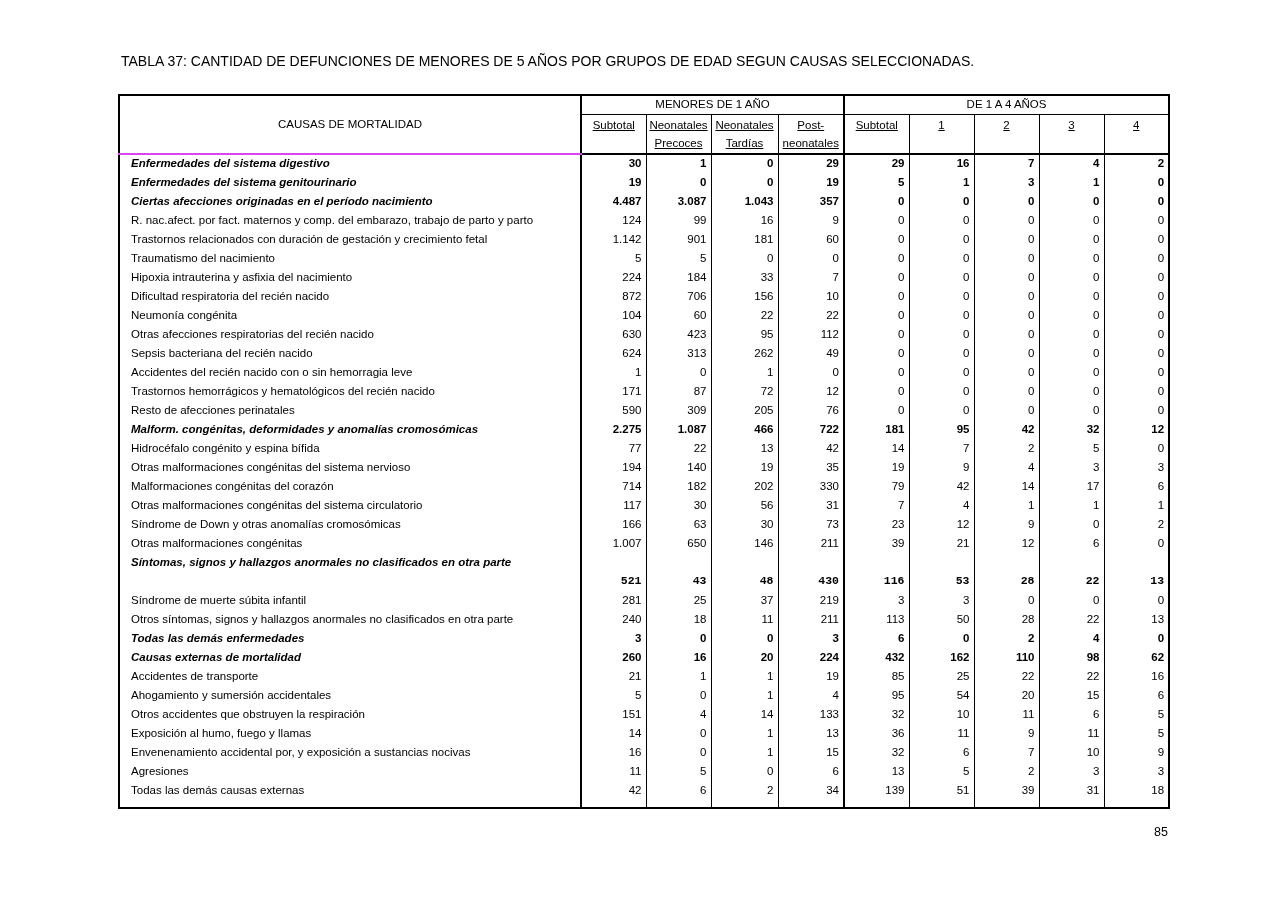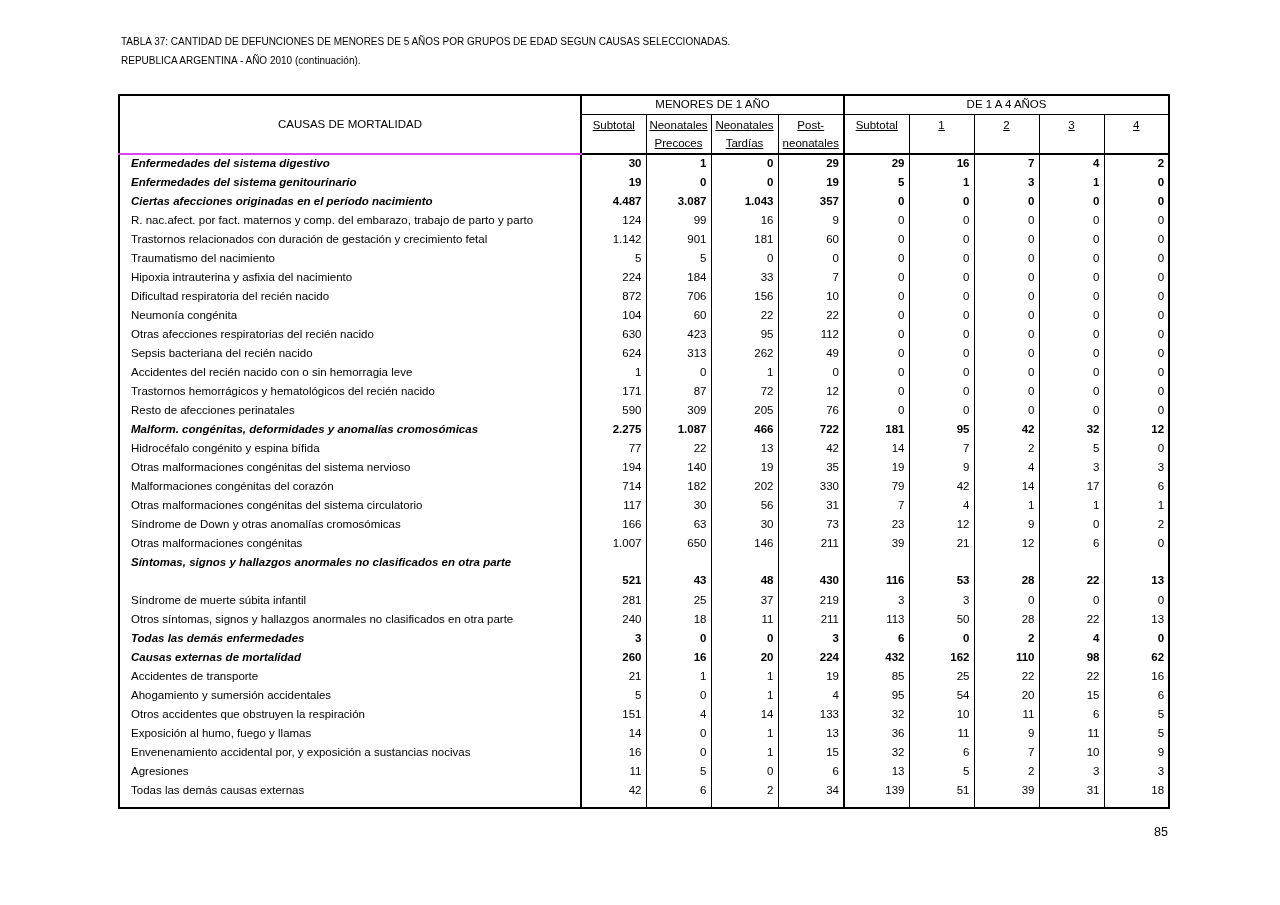--- a/index.html
+++ b/index.html
@@ -6,22 +6,22 @@
   body {
     width: 1280px; height: 905px;
     background: #ffffff;
     color: #000000;
     font-family: "Liberation Sans", sans-serif;
     position: relative;
     overflow: hidden;
   }
   .doc-title {
     position: absolute;
-    left: 121px; top: 33px;
-    font-size: 10px;
+    left: 121px; top: 52px;
+    font-size: 14px;
     line-height: 18.5px;
     color: #000;
   }
   table.data-table {
     position: absolute;
     left: 118px; top: 94px;
     width: 1050px;
     border-collapse: collapse;
     table-layout: fixed;
     border: 2px solid #000;
@@ -67,36 +67,35 @@
     border-left: 1px solid #000;
     text-align: right;
     padding-right: 4px;
     vertical-align: middle;
   }
   tbody td.c0, tbody td.c4 { border-left-width: 2px; }
   tbody tr.section td { font-weight: bold; }
   tbody tr.section td.lbl { font-style: italic; }
   tbody tr.two-line { height: 38px; }
   tbody tr.two-line td.lbl { vertical-align: top; padding-top: 3px; }
-  tbody tr.two-line td.num { vertical-align: bottom; padding-bottom: 4px; }
+  tbody tr.two-line td.num { vertical-align: bottom; padding-bottom: 4px; font-family: Liberation Mono, monospace; }
   tbody tr.spacer { height: 8px; }
   .page-number {
     position: absolute;
     left: 1128px; top: 825px;
     width: 40px;
     text-align: right;
     font-size: 12.5px;
   }
 </style>
 </head>
 <body>
 
 <div class="doc-title">
   <div>TABLA 37: CANTIDAD DE DEFUNCIONES DE MENORES DE 5 AÑOS POR GRUPOS DE EDAD SEGUN CAUSAS SELECCIONADAS.</div>
-  <div>REPUBLICA ARGENTINA - AÑO 2010 (continuación).</div>
 </div>
 
 <table class="data-table">
   <colgroup>
     <col style="width:462px">
     <col style="width:65px">
       <col style="width:65px">
       <col style="width:67px">
       <col style="width:66px">
     <col style="width:65px">

